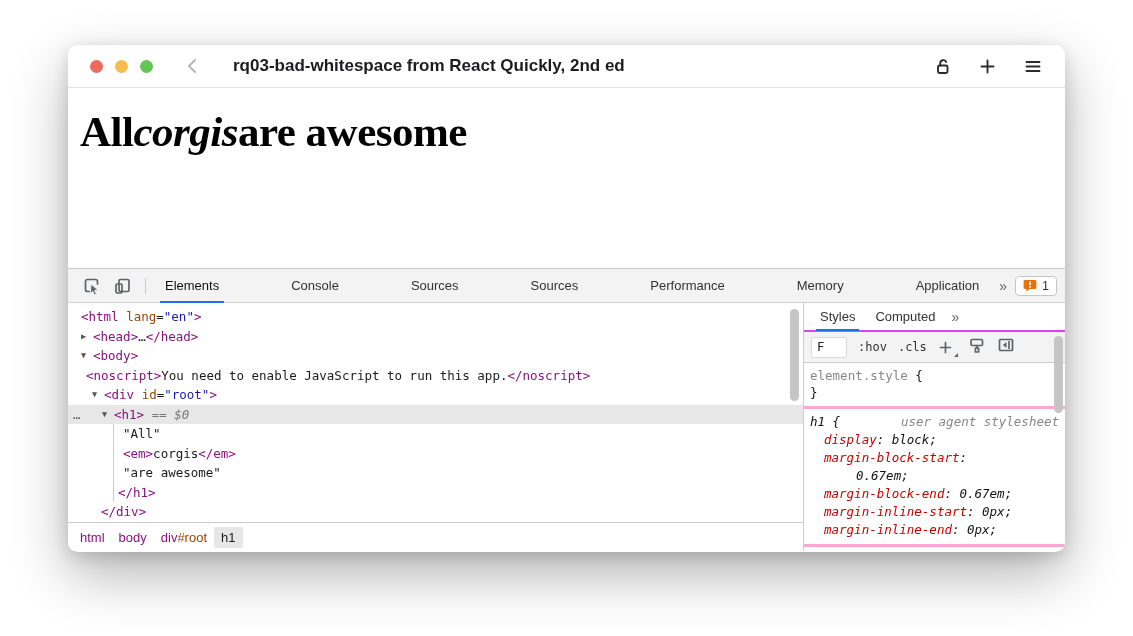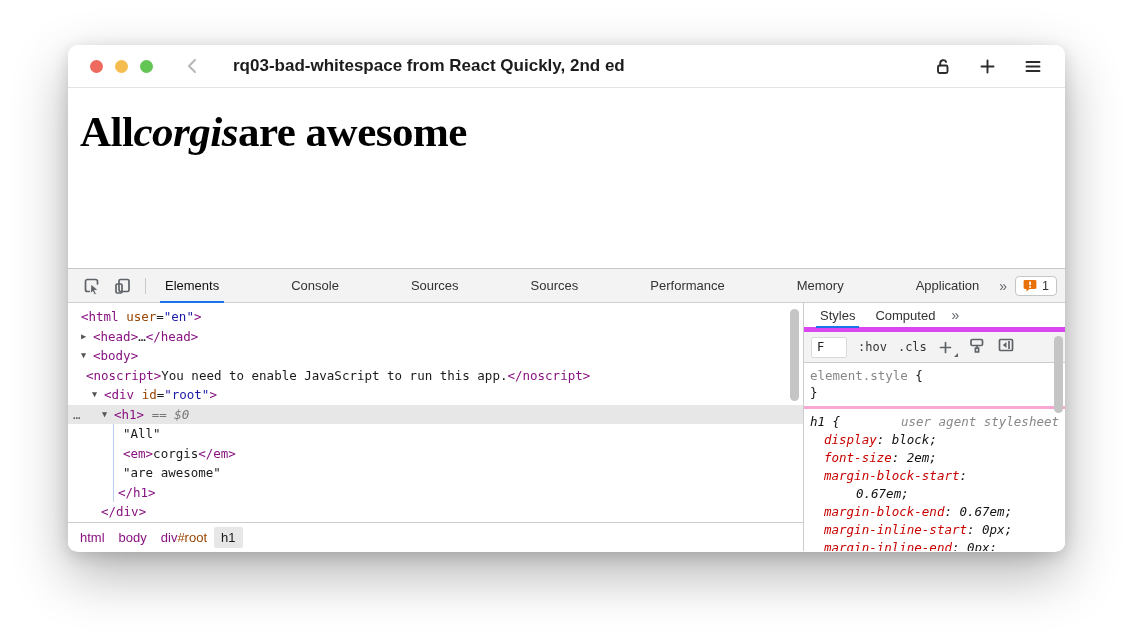--- a/index.html
+++ b/index.html
@@ -59,21 +59,21 @@
 
   .crumbs { flex:0 0 29px; border-top:1px solid #ccc; display:flex; align-items:center; padding:0 5px; font-size:13px; background:#fff; }
   .crumb { padding:3px 7px; border-radius:2px; white-space:nowrap; }
   .crumb.selected { background:#e7e7e7; }
   .cr-tag { color:var(--c-tag); }
   .cr-attr { color:var(--c-attr_name); }
   .cr-sel { color:#1a1a1a; }
 
   
   .dt-right { flex:0 0 262px; border-left:1px solid #ccc; display:flex; flex-direction:column; position:relative; background:#fff; }
-  .sb-tabs { flex:0 0 29px; border-bottom:5px solid #d946ef; display:flex; align-items:stretch; padding:0 6px; }
+  .sb-tabs { flex:0 0 29px; border-bottom:2px solid #d946ef; display:flex; align-items:stretch; padding:0 6px; }
   .sb-tab { padding:0 10px; display:flex; align-items:center; font-size:13px; color:#333; position:relative; }
   .sb-tab.selected::after { content:""; position:absolute; left:6px; right:6px; bottom:-1px; height:2.5px; background:var(--c-accent); }
   .sb-overflow { font-size:14px; color:#5f6368; display:flex; align-items:center; padding:0 6px; }
   .sb-toolbar { flex:0 0 31px; background:#f3f3f3; border-bottom:1px solid #ccc; display:flex; align-items:center; padding:0 7px; gap:11px; }
   .filter-input { width:36px; height:21px; border:1px solid #dadada; background:#fff; font-family:"DejaVu Sans Mono",monospace; font-size:12px; color:#202124; padding:0 5px; border-radius:2px; }
   .state-btn { font-family:"DejaVu Sans Mono",monospace; font-size:12px; color:#333; }
   .plus-btn { position:relative; display:flex; align-items:center; padding-right:4px; }
   .plus-btn::after { content:""; position:absolute; right:-1px; bottom:-2px; border-left:4px solid transparent; border-bottom:4px solid #5f6368; }
   .sb-content { flex:1; overflow:hidden; font-family:"DejaVu Sans Mono",monospace; font-size:12.5px; color:#111; }
   .rule { border-bottom:3px solid #f9a8d4; padding:4px 6px 5px 6px; line-height:17px; }
@@ -194,21 +194,21 @@
           </svg>
         </span>
       </div>
     </div>
 
     <div class="dt-main">
 
       <div class="dt-left">
         <div class="elements-tree">
           <div class="tree-scroll"></div>
-        <div class="tree-row" style="padding-left: 13px;"><span class="tk-tag">&lt;html</span><span class="tk-plain"> </span><span class="tk-attr">user</span><span class="tk-plain">=</span><span class="tk-val">"en"</span><span class="tk-tag">&gt;</span></div>
+        <div class="tree-row" style="padding-left: 13px;"><span class="tk-tag">&lt;html</span><span class="tk-plain"> </span><span class="tk-attr">lang</span><span class="tk-plain">=</span><span class="tk-val">"en"</span><span class="tk-tag">&gt;</span></div>
             <div class="tree-row" style="padding-left: 25px;"><span class="arrow" style="left: 13px;">▶</span><span class="tk-tag">&lt;head&gt;</span><span class="tk-txt">…</span><span class="tk-tag">&lt;/head&gt;</span></div>
             <div class="tree-row" style="padding-left: 25px;"><span class="arrow" style="left: 13px;">▼</span><span class="tk-tag">&lt;body&gt;</span></div>
             <div class="tree-row" style="padding-left: 18px;"><span class="tk-tag">&lt;noscript&gt;</span><span class="tk-txt">You need to enable JavaScript to run this app.</span><span class="tk-tag">&lt;/noscript&gt;</span></div>
             <div class="tree-row" style="padding-left: 36px;"><span class="arrow" style="left: 24px;">▼</span><span class="tk-tag">&lt;div</span><span class="tk-plain"> </span><span class="tk-attr">id</span><span class="tk-plain">=</span><span class="tk-val">"root"</span><span class="tk-tag">&gt;</span></div>
             <div class="tree-row selected" style="padding-left: 46px;"><span class="gutter">…</span><span class="arrow" style="left: 34px;">▼</span><span class="tk-tag">&lt;h1&gt;</span><span class="tk-meta"> == $0</span></div>
             <div class="tree-row guide" style="padding-left: 55px;"><span class="tk-txt">"All"</span></div>
             <div class="tree-row guide" style="padding-left: 55px;"><span class="tk-tag">&lt;em&gt;</span><span class="tk-txt">corgis</span><span class="tk-tag">&lt;/em&gt;</span></div>
             <div class="tree-row guide" style="padding-left: 55px;"><span class="tk-txt">"are awesome"</span></div>
             <div class="tree-row guide" style="padding-left: 50px;"><span class="tk-tag">&lt;/h1&gt;</span></div>
             <div class="tree-row" style="padding-left: 33px;"><span class="tk-tag">&lt;/div&gt;</span></div>
@@ -257,21 +257,20 @@
                 <span><span class="sel-gray">element.style</span><span> {</span></span>
               </div>
               <div>}</div>
             </div>
             <div class="rule ua">
               <div class="sel-line">
                 <span><span>h1</span><span> {</span></span>
                 <span class="origin">user agent stylesheet</span>
               </div>
               <div class="prop"><span class="pname">display</span><span>: </span><span>block;</span></div>
-              <div class="prop"><span class="pname">font-size</span><span>: </span><span>2em;</span></div>
               <div class="prop"><span class="pname">margin-block-start</span><span>:</span></div>
               <div class="prop pwrap"><span>0.67em;</span></div>
               <div class="prop"><span class="pname">margin-block-end</span><span>: </span><span>0.67em;</span></div>
               <div class="prop"><span class="pname">margin-inline-start</span><span>: </span><span>0px;</span></div>
               <div class="prop"><span class="pname">margin-inline-end</span><span>: </span><span>0px;</span></div>
             </div>
           </div>
         <div class="sb-scroll"></div>
       </div>
     </div>

